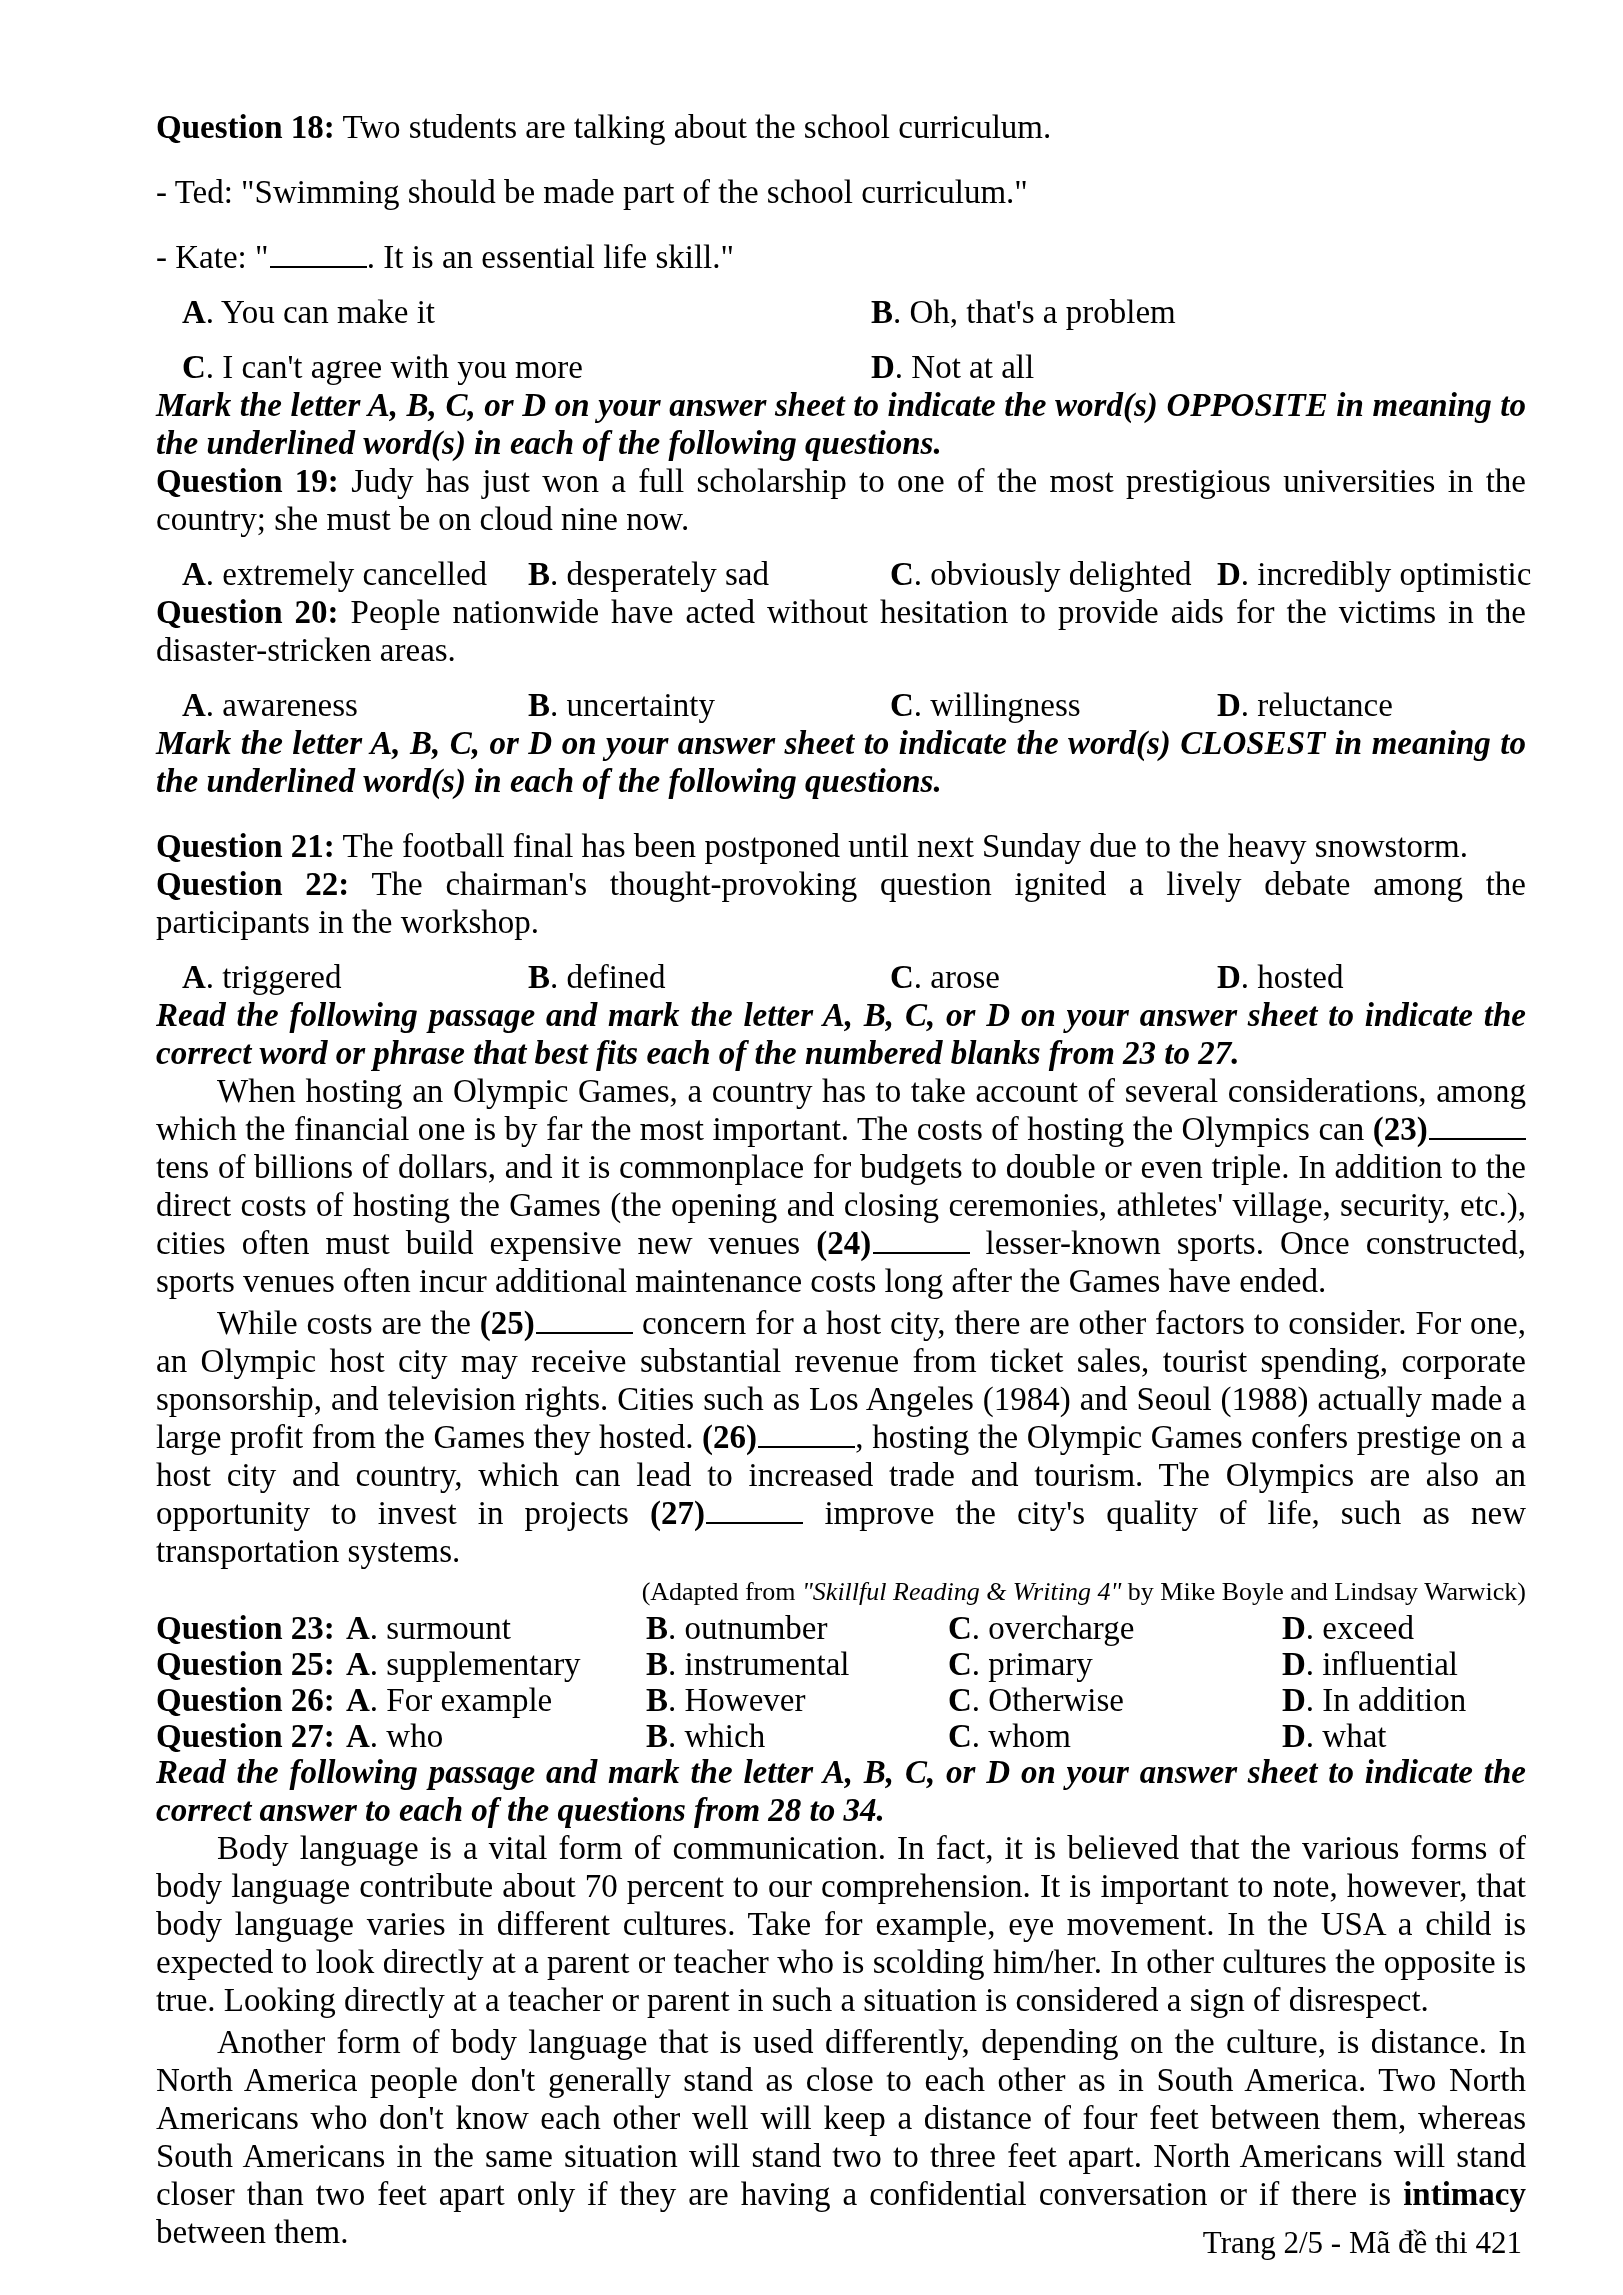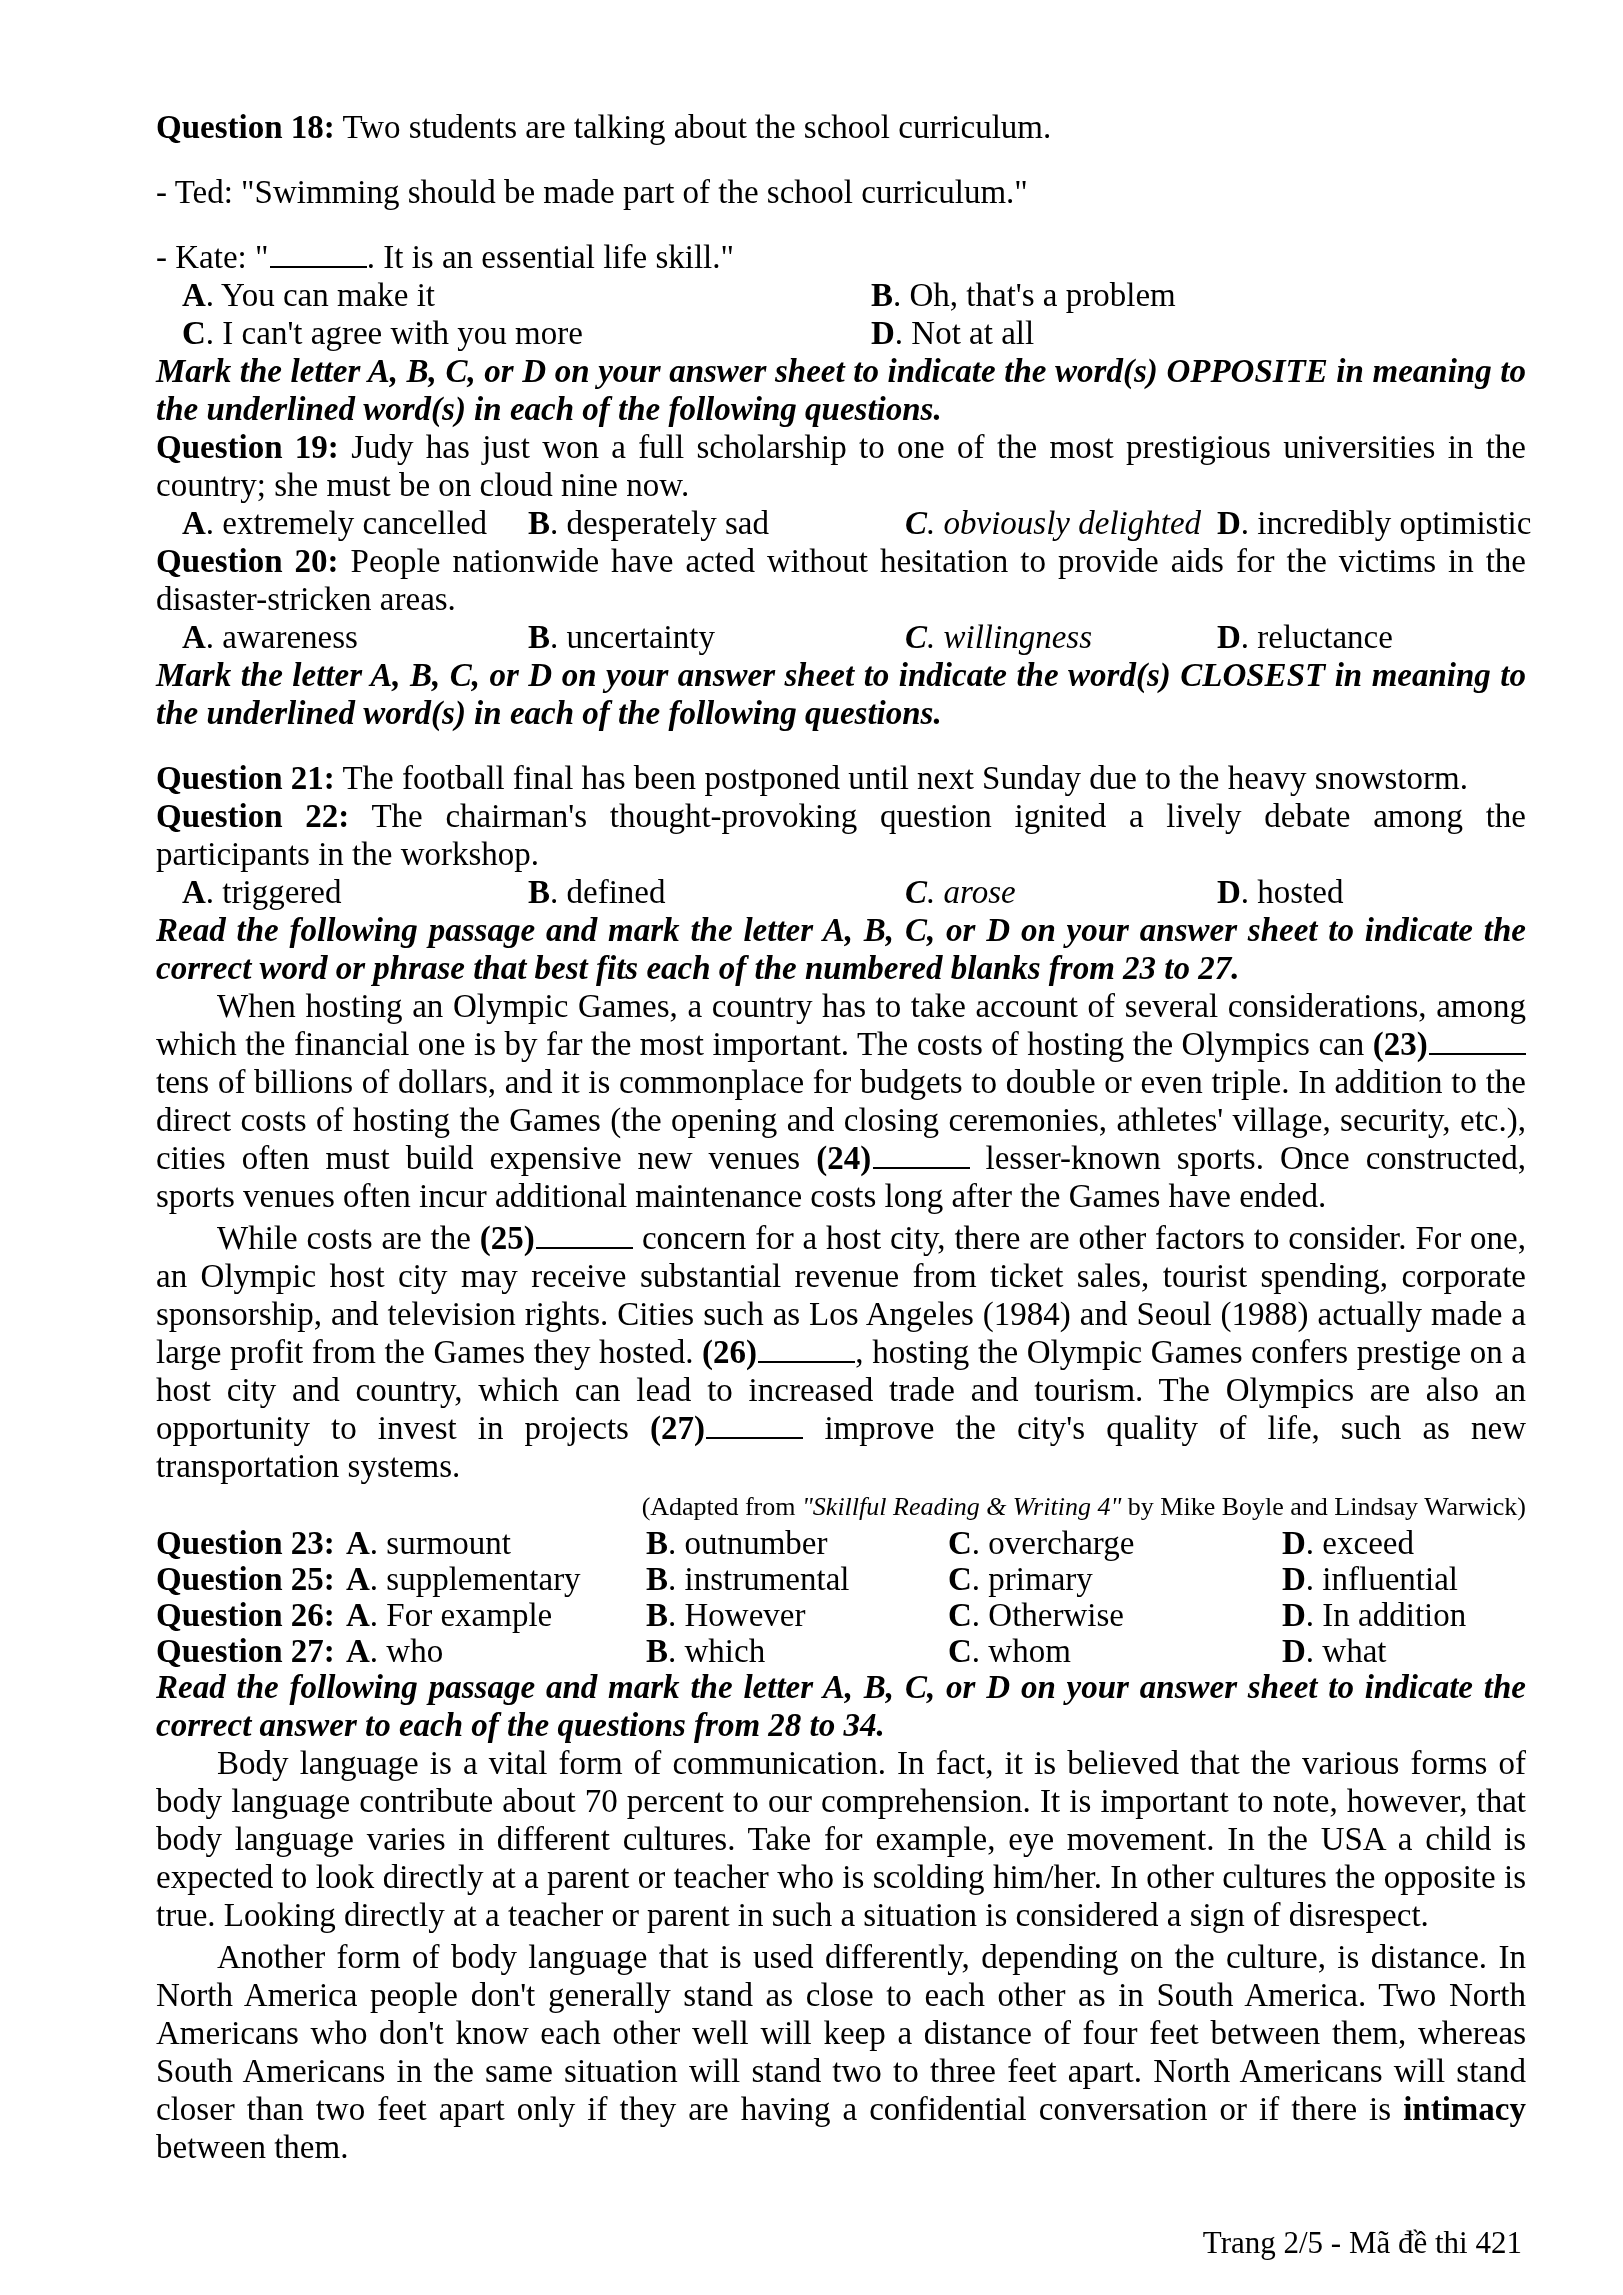--- a/index.html
+++ b/index.html
@@ -9,25 +9,25 @@
     color: #000000; font-size: 33px; line-height: 38px;
   }
   .page { position: absolute; left: 156px; top: 81px; width: 1370px; }
   .line { white-space: nowrap; margin-top: 27px; }
   .just { text-align: justify; text-align-last: left; }
   .ind { text-indent: 61px; }
   b, .b { font-weight: bold; }
   .instr { font-weight: bold; font-style: italic; text-align: justify; text-align-last: left; }
   .ul { text-decoration-thickness: 2.6px; text-underline-offset: 5.2px; }
   .blank { display: inline-block; width: 97px; border-bottom: 2px solid #000; height: 26px; vertical-align: baseline; margin-left: 1.3px; }
-  .opts { position: relative; height: 38px; white-space: nowrap; }
+  .opts { position: relative; height: 38px; white-space: nowrap; margin-top: 17px; }
   .opts .o { position: absolute; top: 0; }
   .o.c0 { left: 26px; }
   .o4.c1 { left: 372px; }
-  .o4.c2 { left: 749px; font-style: italic; }
+  .o4.c2 { left: 734px; }
   .o4.c3 { left: 1061px; }
   .o2.c1 { left: 715px; }
   .letter { font-weight: bold; }
   .source { text-align: right; font-size: 26px; line-height: 35px; margin-top: 3.9px; }
   .source i { font-style: italic; }
   .tbl { position: relative; height: 36px; white-space: nowrap; }
   .tbl .q { position: absolute; left: 0; font-weight: bold; }
   .tbl .a { position: absolute; left: 190px; }
   .tbl .bb { position: absolute; left: 490px; }
   .tbl .cc { position: absolute; left: 792px; }

